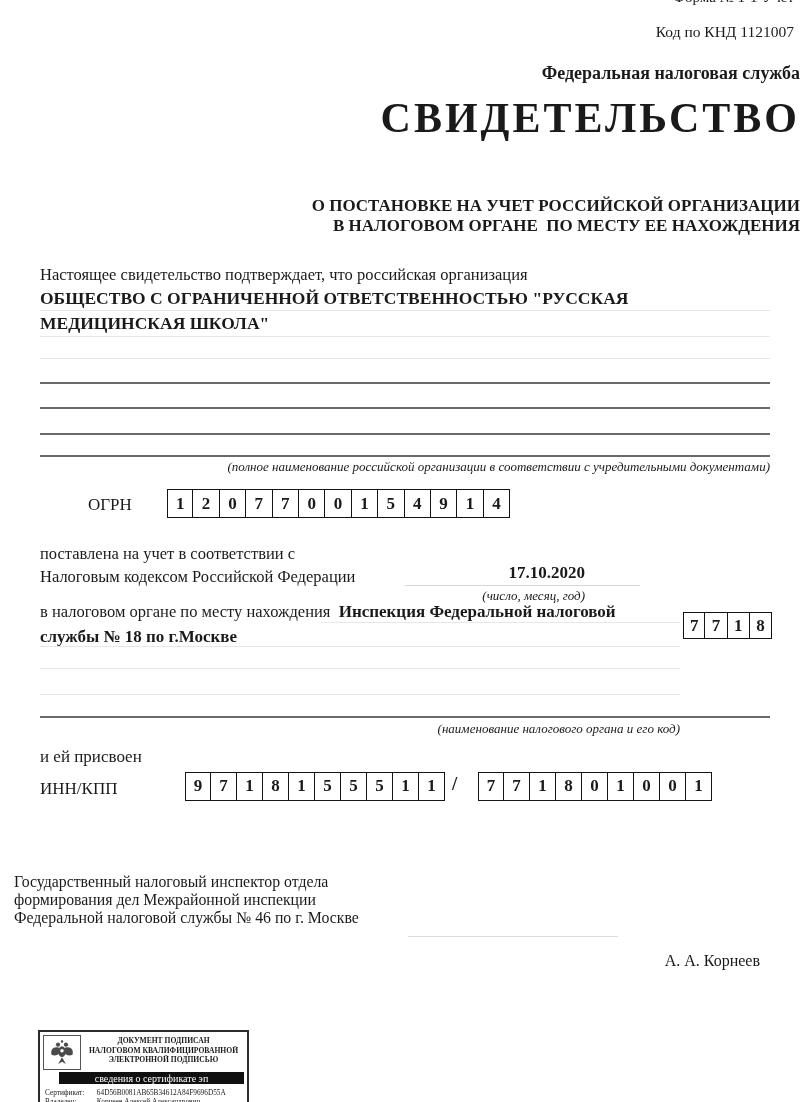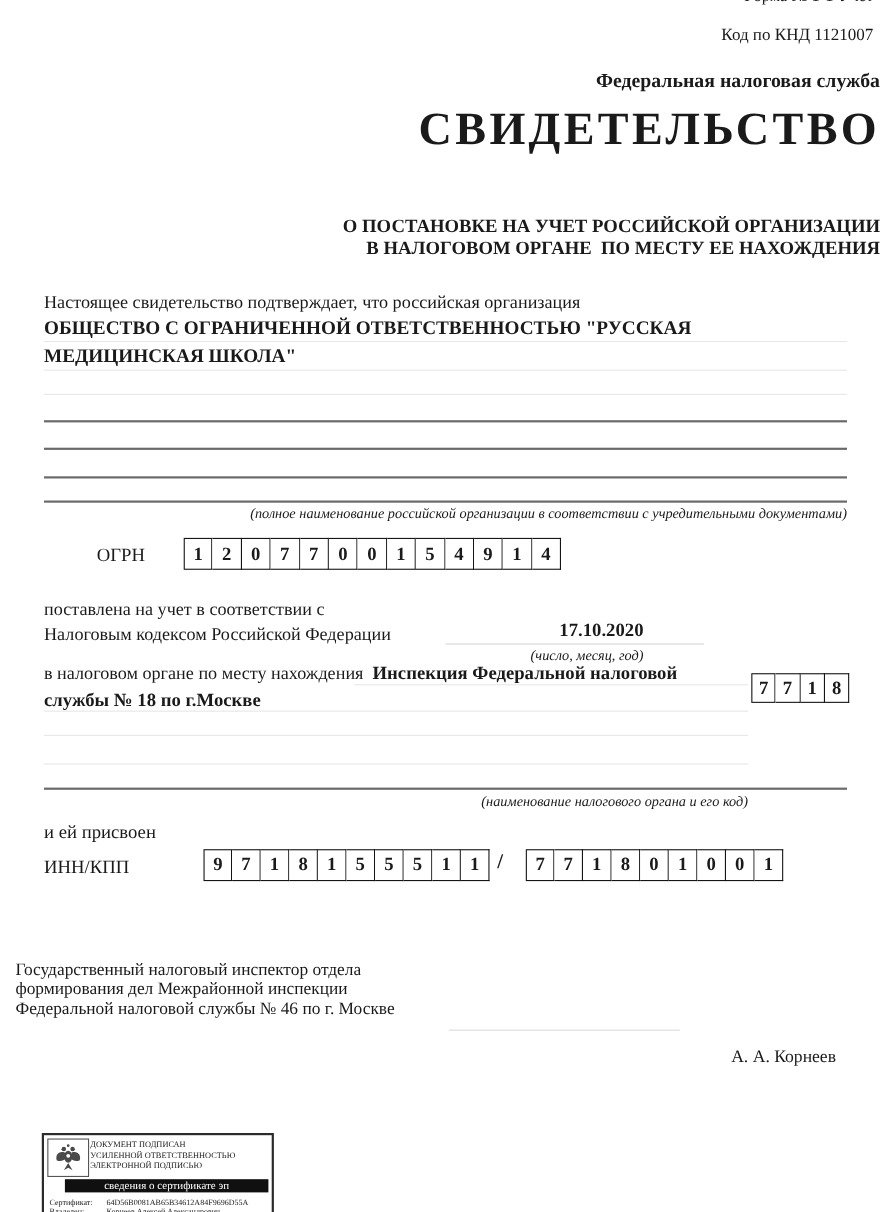--- a/index.html
+++ b/index.html
@@ -13,22 +13,22 @@
   .cellrow{position:absolute;display:flex;}
   .cell{box-sizing:border-box;display:flex;align-items:center;justify-content:center;
         border:1.7px solid #141414;border-left:none;font-weight:bold;font-size:17px;background:#fff;}
   .cell:first-child{border-left:1.7px solid #141414;}
   .ogrn .cell{width:26.4px;height:29px;}
   .code4 .cell{width:22.3px;height:27px;}
   .inn .cell,.kpp .cell{width:26px;height:28.5px;}
   .cap{font-style:italic;font-size:13px;}
   .stamp{position:absolute;left:38px;top:1030px;width:211px;height:86px;
          border:2px solid #2b2b2b;box-sizing:border-box;background:#fff;}
-  .stamp-head{position:absolute;left:42px;top:4px;right:2px;
-              font-weight:normal;font-size:7.6px;line-height:9.6px;}
+  .stamp-head{position:absolute;left:42px;top:4px;right:2px;text-align:center;
+              font-weight:bold;font-size:7.6px;line-height:9.6px;}
   .stamp-eagle{position:absolute;left:3px;top:3px;width:36px;height:33px;border:1px solid #555;
                display:flex;align-items:center;justify-content:center;}
   .stamp-bar{position:absolute;left:19px;right:3px;top:40px;height:12px;background:#101010;
              color:#fff;font-size:10px;display:flex;align-items:center;justify-content:center;}
   .stamp-rows{position:absolute;left:5px;top:56px;right:3px;font-size:7.3px;line-height:9.3px;}
   .stamp-label{display:inline-block;width:50px;}
 </style>
 </head>
 <body>
 
@@ -146,21 +146,21 @@
           <ellipse cx="16" cy="14" rx="4.2" ry="6.2"></ellipse>
           <path d="M12.5 9.5 C6 7.5 2.5 12 4 17.5 C7.5 19.5 11.5 18 13.5 15.5 Z"></path>
           <path d="M19.5 9.5 C26 7.5 29.5 12 28 17.5 C24.5 19.5 20.5 18 18.5 15.5 Z"></path>
           <path d="M16 20.5 L11.5 28 L16 25.5 L20.5 28 Z"></path>
           <circle cx="16" cy="13" r="2" fill="#fff"></circle>
         </g>
       </svg>
     </div>
     <div class="stamp-head">
       <div>ДОКУМЕНТ ПОДПИСАН</div>
-      <div>УСИЛЕННОЙ ОТВЕТСТВЕННОСТЬЮ</div>
+      <div>НАЛОГОВОМ КВАЛИФИЦИРОВАННОЙ</div>
       <div>ЭЛЕКТРОННОЙ ПОДПИСЬЮ</div>
     </div>
     <div class="stamp-bar">сведения о сертификате эп</div>
     <div class="stamp-rows">
       <div>
         <span class="stamp-label">Сертификат:</span>
         <span>64D56B0081AB65B34612A84F9696D55A</span>
       </div>
       <div>
         <span class="stamp-label">Владелец:</span>

